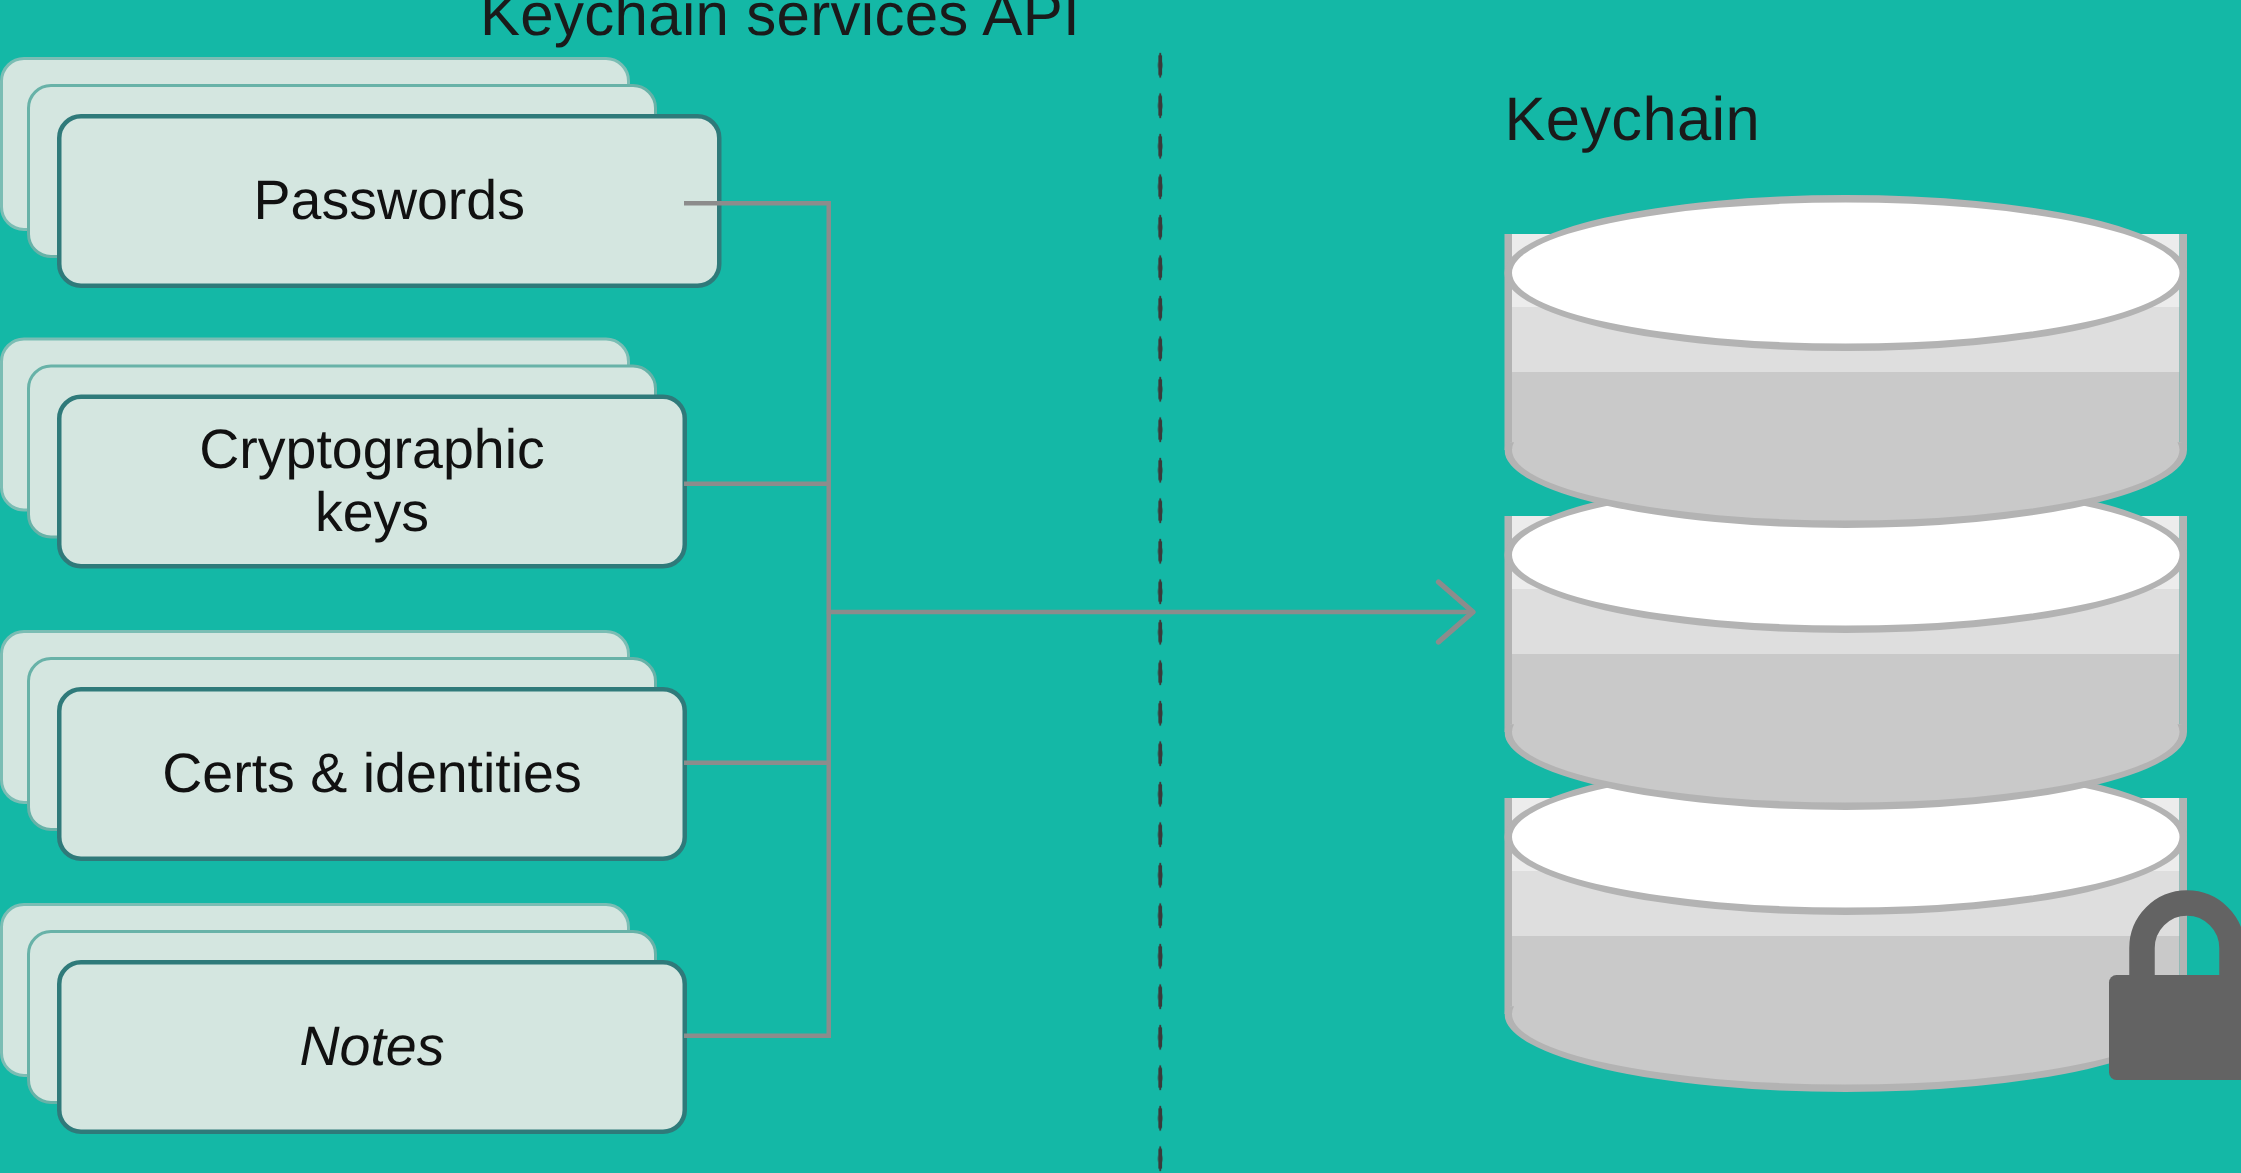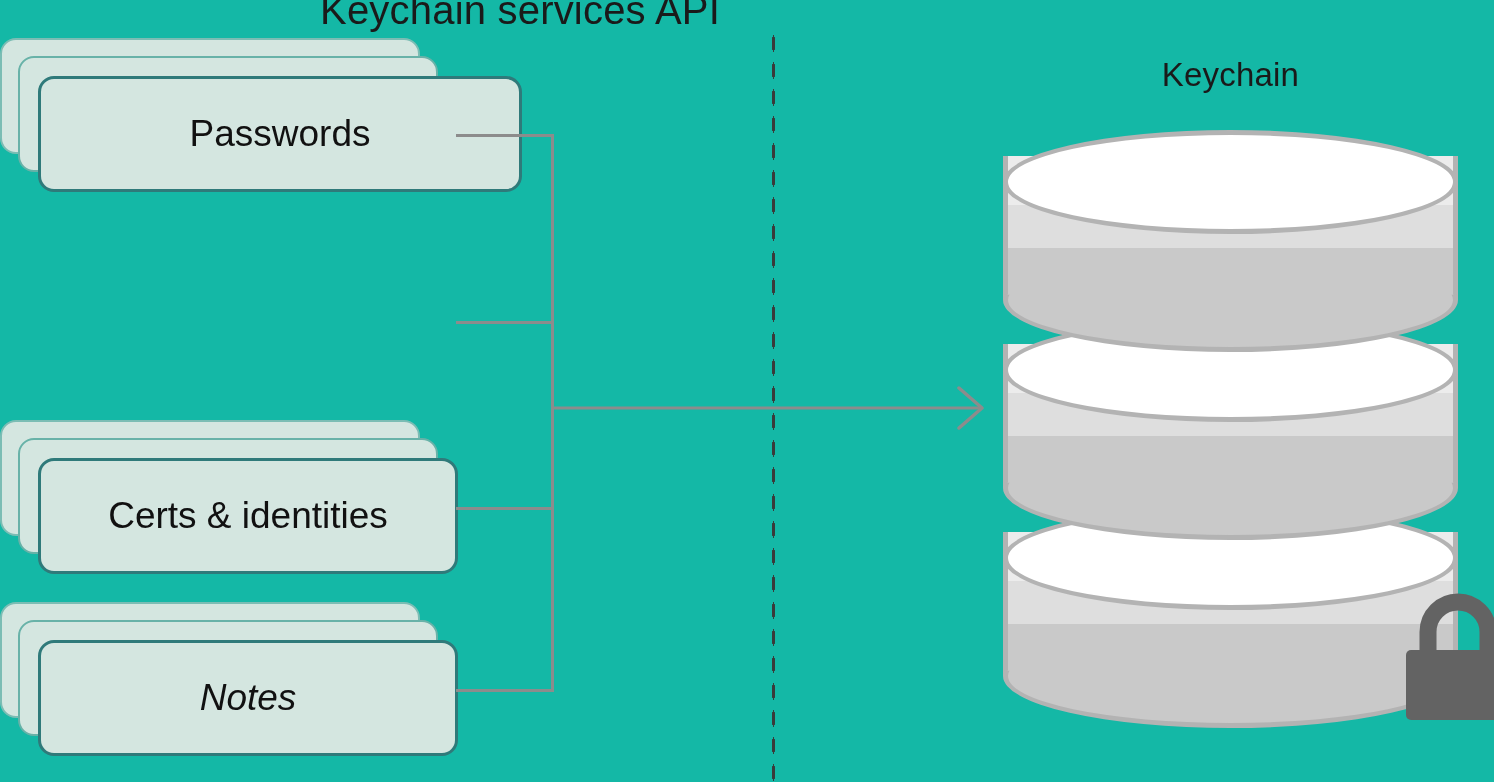--- a/index.html
+++ b/index.html
@@ -9,21 +9,21 @@
 
   
   .title{
     position:absolute;
     font-size:40px;
     color:#1a1a1a;
     white-space:nowrap;
     letter-spacing:.2px;
   }
   #api-title{ left:0; width:1040px; top:-12px; text-align:center; }
-  #keychain-title{ left:1003px; width:455px; top:56px; text-align:center; font-size:33px;}
+  #keychain-title{ left:1003px; width:455px; top:56px; text-align:left; font-size:41px;}
 
   
   .stack{position:absolute;}
   .card{
     position:absolute;
     box-sizing:border-box;
     border-radius:16px;
     background:#d4e6e0;
   }
   .card.back2{border:2px solid #7bbdb4;}
@@ -88,25 +88,33 @@
 
 <div id="stage">
 
   <div class="title" id="api-title">Keychain services API</div>
 
   <div class="title" id="keychain-title">Keychain</div>
 
   <div class="stack" style="left:0px;top:38px;width:460px;height:156px;">
     <div class="card back2" style="left:0px;top:0px;width:420px;height:116px;"></div>
     <div class="card back1" style="left:18px;top:18px;width:420px;height:116px;"></div>
-    <div class="card front" style="left:38px;top:38px;width:484px;height:116px;">
+    <div class="card front" style="left:38px;top:38px;width:443px;height:116px;">
       <div class="card-label">Passwords</div>
     </div>
   </div>
 
+  <div class="stack" style="left:0px;top:225px;width:460px;height:156px;">
+    <div class="card back2" style="left:0px;top:0px;width:420px;height:116px;"></div>
+    <div class="card back1" style="left:18px;top:18px;width:420px;height:116px;"></div>
+    <div class="card front" style="left:38px;top:38px;width:420px;height:116px;">
+      <div class="card-label">Cryptographic
+keys</div>
+    </div>
+  </div>
 
   <div class="stack" style="left:0px;top:420px;width:460px;height:156px;">
     <div class="card back2" style="left:0px;top:0px;width:420px;height:116px;"></div>
     <div class="card back1" style="left:18px;top:18px;width:420px;height:116px;"></div>
     <div class="card front" style="left:38px;top:38px;width:420px;height:116px;padding-left:46px;">
       <div class="card-label">Certs &amp; identities</div>
     </div>
   </div>
 
   <div class="stack" style="left:0px;top:602px;width:460px;height:156px;">

